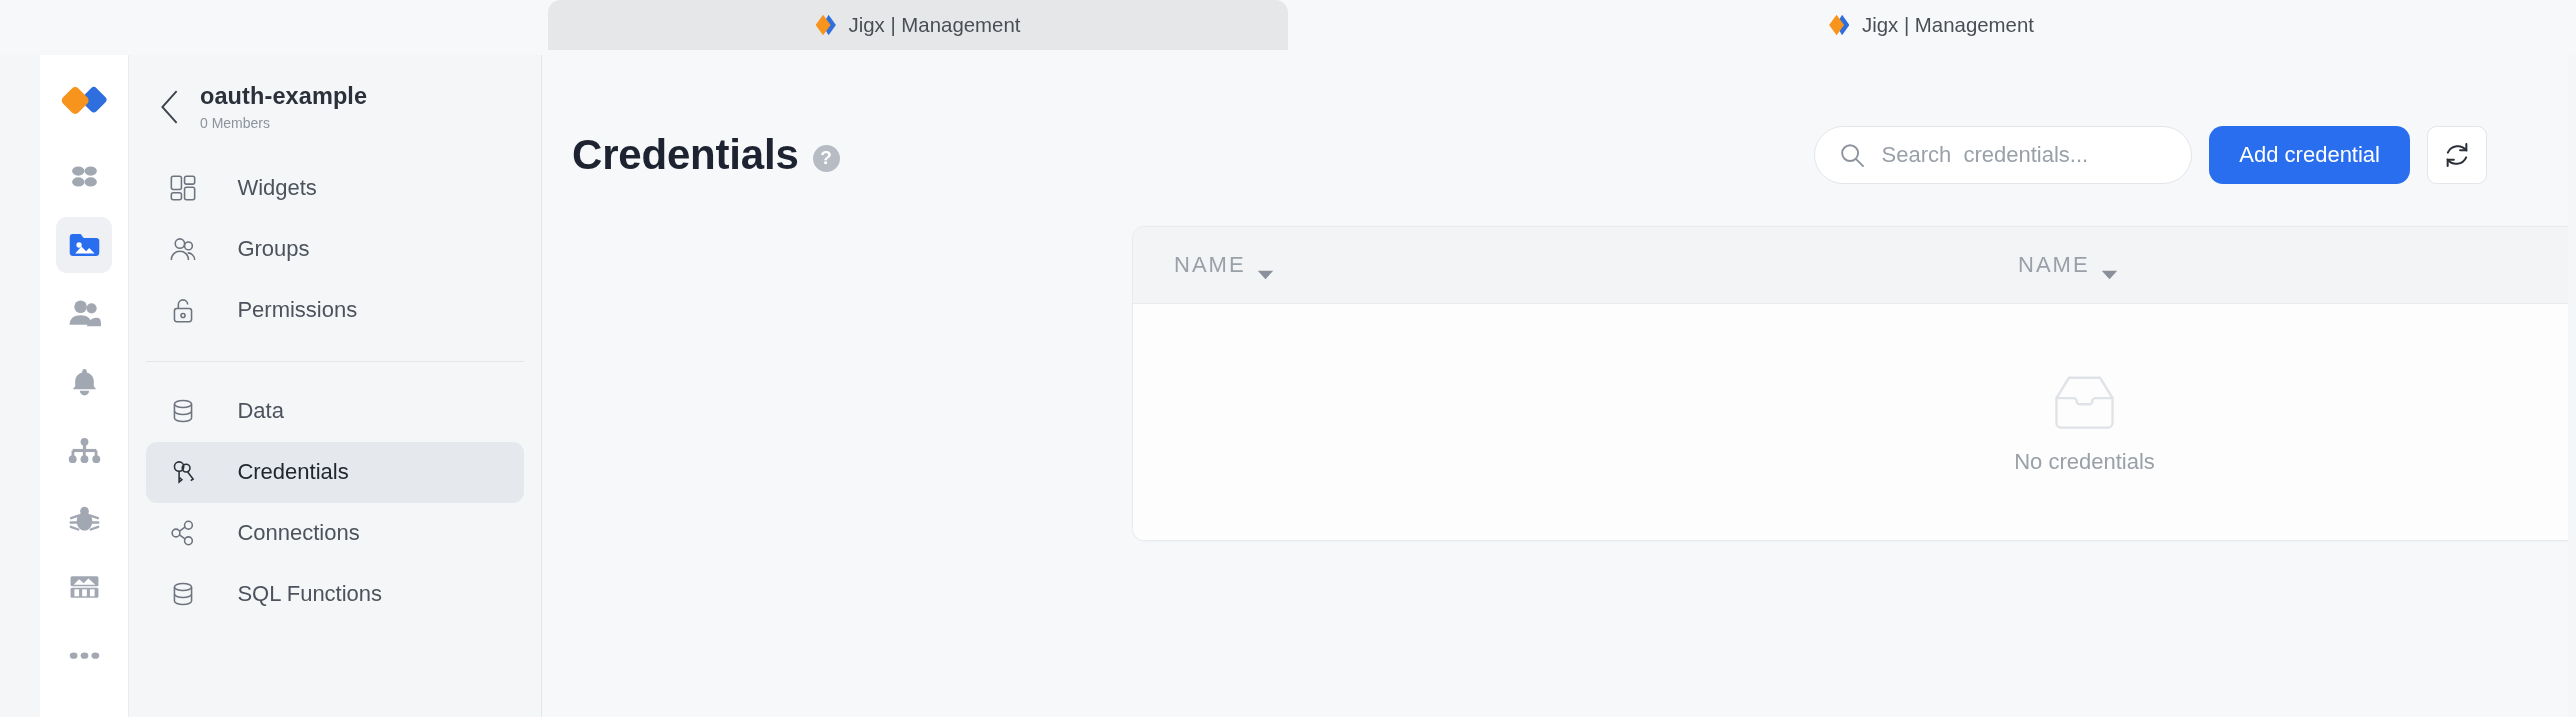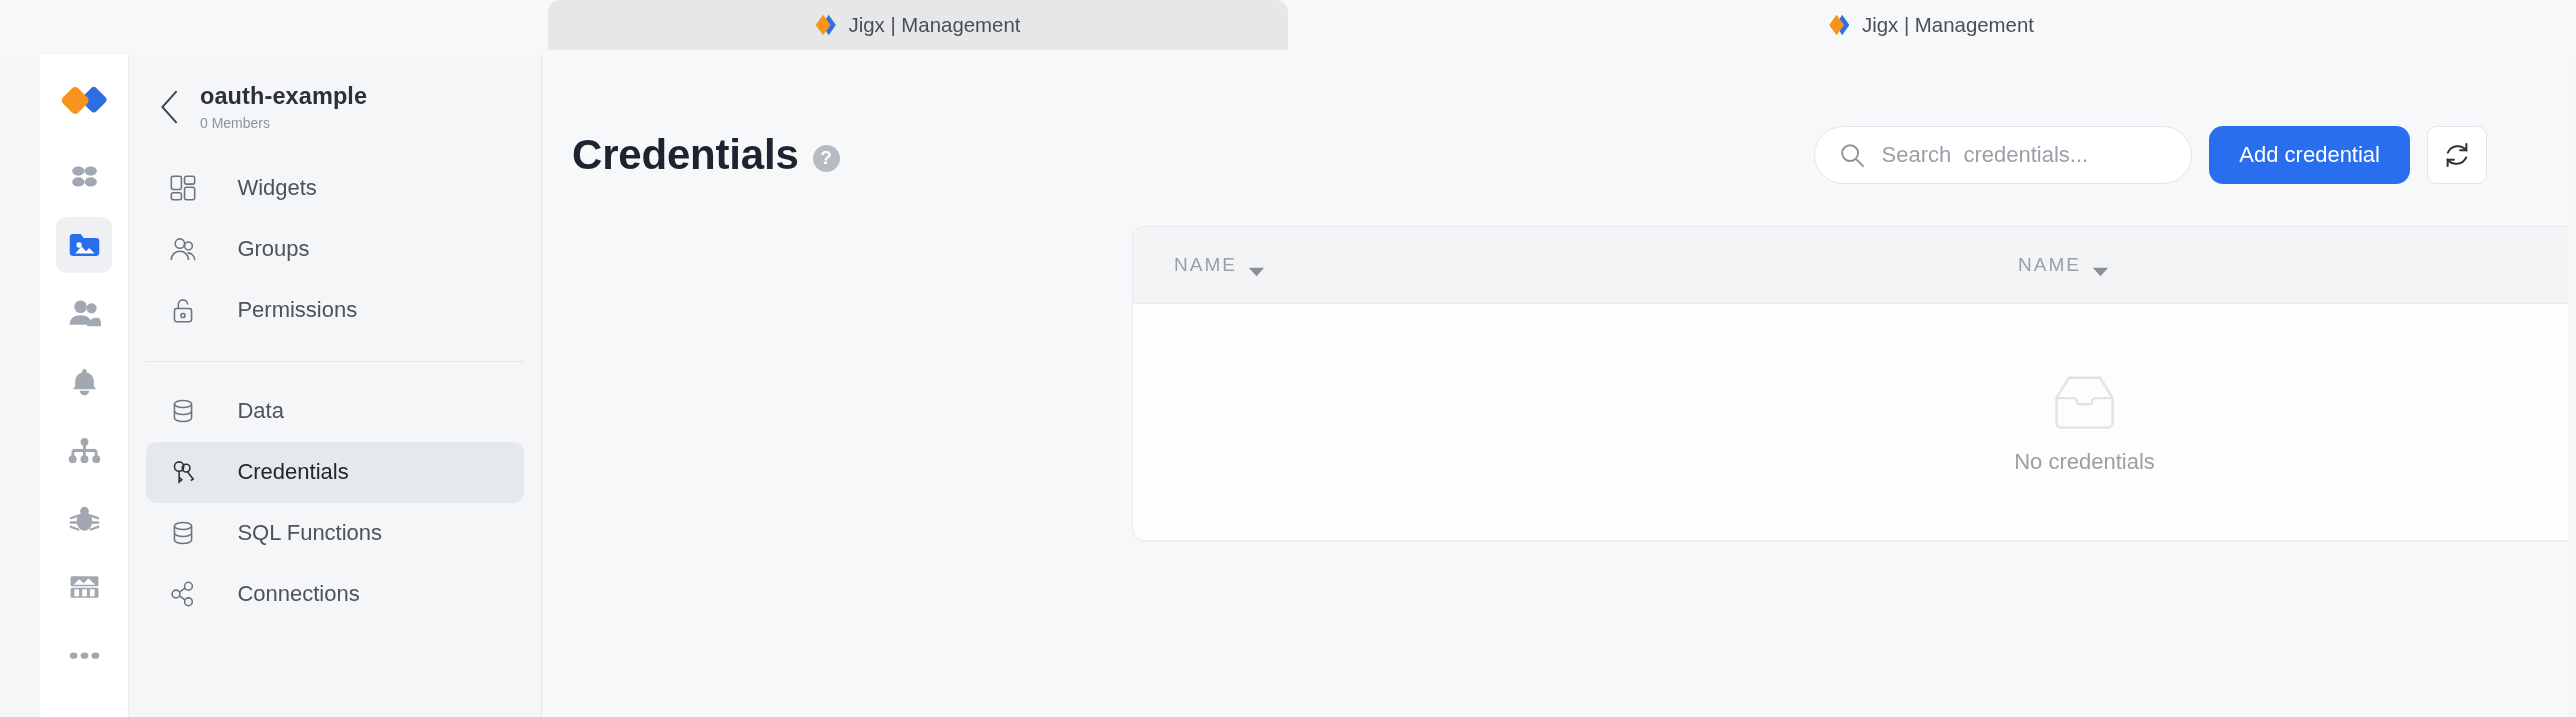--- a/index.html
+++ b/index.html
@@ -165,21 +165,21 @@
   .card-head {
     height: 77px;
     background: #f3f4f6;
     border-bottom: 0.8px solid #e7eaee;
     display: flex; align-items: center;
   }
   .col-name { width: 885px; padding-left: 41px; }
   .col-type { flex: 1 1 auto; }
   .th {
     display: inline-flex; align-items: center; gap: 11px;
-    font-size: 19px; color: #9aa0a8;
+    font-size: 22px; color: #9aa0a8;
     letter-spacing: 2px;
   }
   .th .caret { width: 17px; height: 11px; color: #8a9099; }
   .card-body {
     height: 237px;
     background: #fdfdfd;
     display: flex; flex-direction: column;
     align-items: center; justify-content: center;
     gap: 12.5px;
   }
@@ -373,38 +373,38 @@
             <circle cx="22" cy="13" r="5"></circle>
               <path d="M24 18l7 9-3 2"></path>
           </svg>
         </span>
         <span>Credentials</span>
       </div>
 
       <div class="nav-item">
         <span class="nav-ico">
           <svg width="28" height="28" viewBox="0 0 36 36" fill="none" stroke="currentColor" stroke-width="2">
-            <ellipse cx="18" cy="9" rx="11" ry="4.5"></ellipse>
-            <path d="M7 9v18c0 2.5 5 4.5 11 4.5s11-2 11-4.5V9"></path>
-            <path d="M7 18c0 2.5 5 4.5 11 4.5s11-2 11-4.5"></path>
-          </svg>
-        </span>
-        <span>SQL Functions</span>
-      </div>
-
-      <div class="nav-item">
-        <span class="nav-ico">
-          <svg width="28" height="28" viewBox="0 0 36 36" fill="none" stroke="currentColor" stroke-width="2">
             <circle cx="25" cy="8" r="5"></circle>
               <circle cx="9" cy="18" r="5"></circle>
               <circle cx="25" cy="28" r="5"></circle>
             <path d="M13.5 15.5 20.5 10.5M13.5 20.5 20.5 25.5"></path>
           </svg>
         </span>
         <span>Connections</span>
+      </div>
+
+      <div class="nav-item">
+        <span class="nav-ico">
+          <svg width="28" height="28" viewBox="0 0 36 36" fill="none" stroke="currentColor" stroke-width="2">
+            <ellipse cx="18" cy="9" rx="11" ry="4.5"></ellipse>
+            <path d="M7 9v18c0 2.5 5 4.5 11 4.5s11-2 11-4.5V9"></path>
+            <path d="M7 18c0 2.5 5 4.5 11 4.5s11-2 11-4.5"></path>
+          </svg>
+        </span>
+        <span>SQL Functions</span>
       </div>
 
     </div>
   </div>
 
   <div class="main">
 
     <div class="header-row">
       <span class="page-title">Credentials</span>
       <span class="help-badge">?</span>

